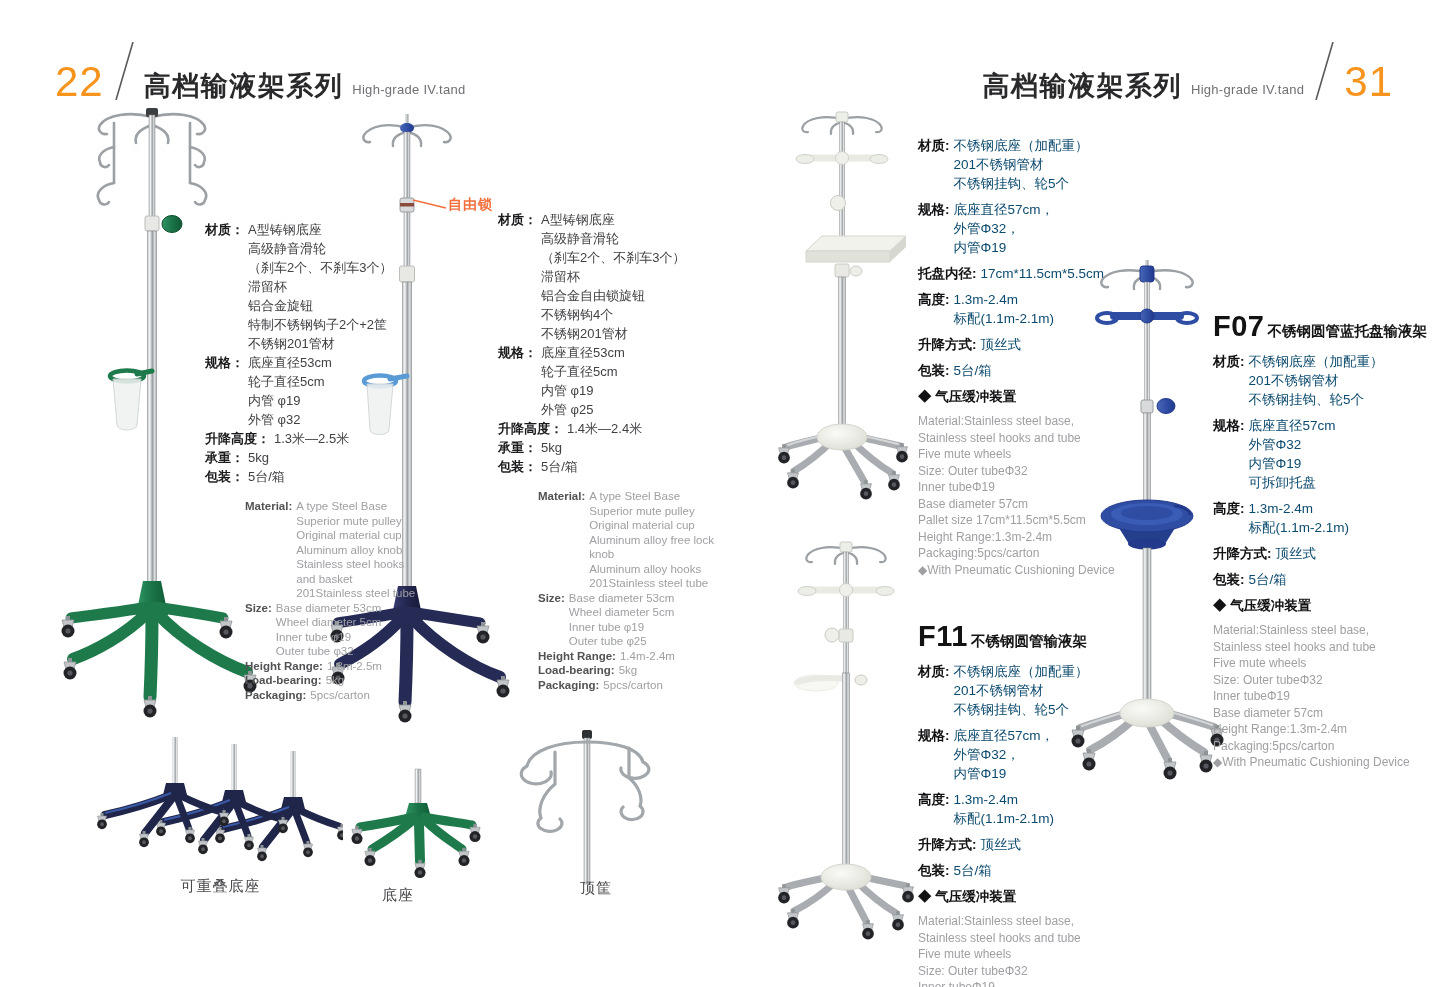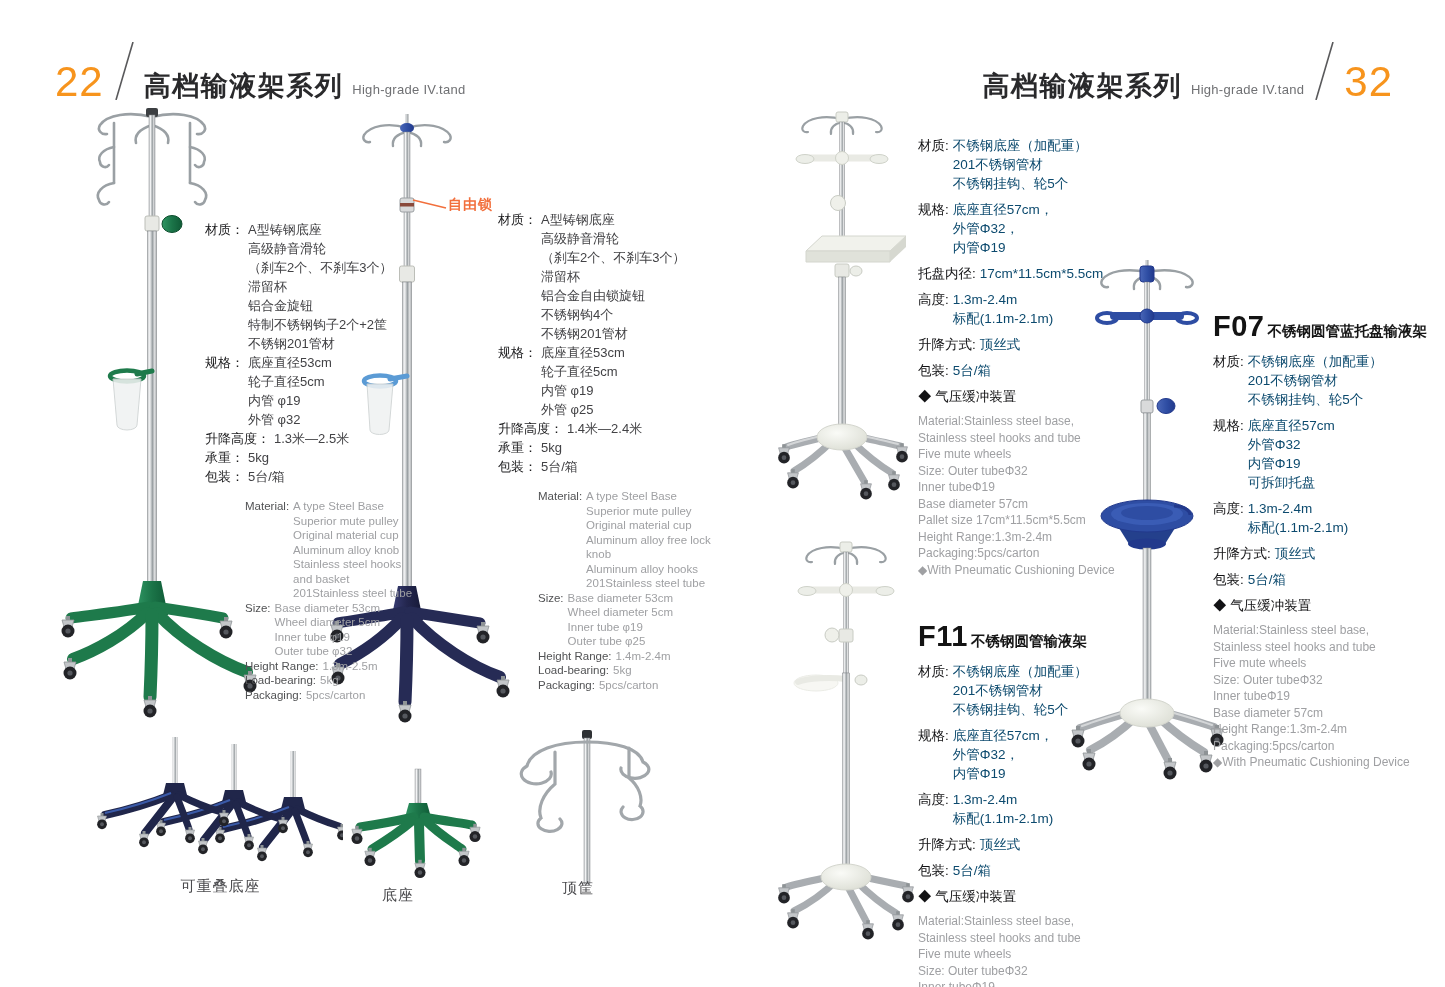--- a/index.html
+++ b/index.html
@@ -10,21 +10,21 @@
   .pagenum{font-size:42px;color:#f7941d;line-height:.85;font-weight:400;letter-spacing:1px;}
   .htitle{font-size:27px;font-weight:bold;color:#29292b;letter-spacing:1.5px;line-height:1.05;}
   .hsub{font-size:13px;color:#6f7073;margin-bottom:3px;letter-spacing:.3px;}
   
   .tblock{position:absolute;}
   .model-lg{font-size:36px;font-weight:bold;color:#161616;letter-spacing:1px;margin-bottom:13px;}
   .model-row{display:flex;align-items:baseline;gap:3px;margin-bottom:9px;white-space:nowrap;}
   .model-md{font-size:29px;font-weight:bold;color:#131313;letter-spacing:.5px;}
   .subtitle{font-size:14.5px;font-weight:bold;color:#161616;}
   .spec-row{display:flex;align-items:flex-start;}
-  .spec-lbl{font-weight:normal;white-space:nowrap;margin-right:4px;}
+  .spec-lbl{font-weight:bold;white-space:nowrap;margin-right:4px;}
   .cn .spec-lbl{color:#1c1c1e;font-size:13px;line-height:19px;}
   .cn .spec-val{color:#424245;font-size:13px;line-height:19px;}
   .cnr .spec-row{margin-bottom:7px;}
   .cnr .spec-lbl{color:#121214;font-size:13.5px;line-height:19px;}
   .cnr .spec-val{color:#0c4a6e;font-size:13.5px;line-height:19px;}
   .en{margin-top:13px;}
   .en .spec-lbl{color:#515254;font-size:11.5px;line-height:14.5px;padding-left:40px;}
   .en .spec-val{color:#9fa0a3;font-size:11.5px;line-height:14.5px;}
   .enr{margin-top:4px;}
   .enr div{color:#9fa0a3;font-size:12px;line-height:16.5px;}
@@ -81,21 +81,21 @@
       </svg>
     <span class="htitle">高档输液架系列</span>
     <span class="hsub">High-grade IV.tand</span>
   </div>
   <div class="hdr" style="right:52px">
     <span class="htitle">高档输液架系列</span>
     <span class="hsub">High-grade IV.tand</span>
     <svg width="22" height="58">
         <line x1="20" y1="0" x2="3" y2="58" stroke="#59595b" stroke-width="1.6"></line>
       </svg>
-    <span class="pagenum">32</span>
+    <span class="pagenum">31</span>
   </div>
 
   <svg class="img" style="left:55px;top:95px" width="242" height="645" viewBox="0 0 242 645">
     <g stroke="#9aa0a4" stroke-width="2.6" fill="none" stroke-linecap="round">
       <path d="M97 22 C74 16 52 20 45 30 c-3 5 1 10 7 9"></path>
       <path d="M97 22 C120 16 142 20 149 30 c3 5 -1 10 -7 9"></path>
       <path d="M59 28 V88"></path>
         <path d="M135 28 V88"></path>
       <path d="M59 52 c-11 2 -17 9 -14 15 a5 5 0 0 0 9 3"></path>
       <path d="M135 52 c11 2 17 9 14 15 a5 5 0 0 1 -9 3"></path>
@@ -592,15 +592,15 @@
   <svg class="img" style="left:495px;top:722px" width="178" height="168" viewBox="0 0 178 168">
     <rect x="87" y="8" width="10" height="9" rx="2" fill="#2e3134"></rect>
     <rect x="89" y="16" width="6" height="146" fill="url(#gp)" stroke="#85898c" stroke-width="0.5"></rect>
     <g stroke="#a2a7ab" stroke-width="3.2" fill="none" stroke-linecap="round">
       <path d="M92 20 C62 20 36 28 32 44 a15 10 0 1 0 24 6"></path>
       <path d="M60 30 V62 C48 72 42 86 46 96 a12 8 0 1 0 19 1"></path>
       <path d="M92 20 C120 20 144 26 148 40 a14 9 0 1 1 -22 6"></path>
       <path d="M134 26 V56 C144 64 148 76 145 84 a11 8 0 1 1 -17 1"></path>
     </g>
   </svg>
-  <div class="caption" style="left:518px;top:879px;width:120px">顶筐</div>
+  <div class="caption" style="left:536px;top:879px;width:120px">顶筐</div>
 
 </div>
 
 </body></html>

